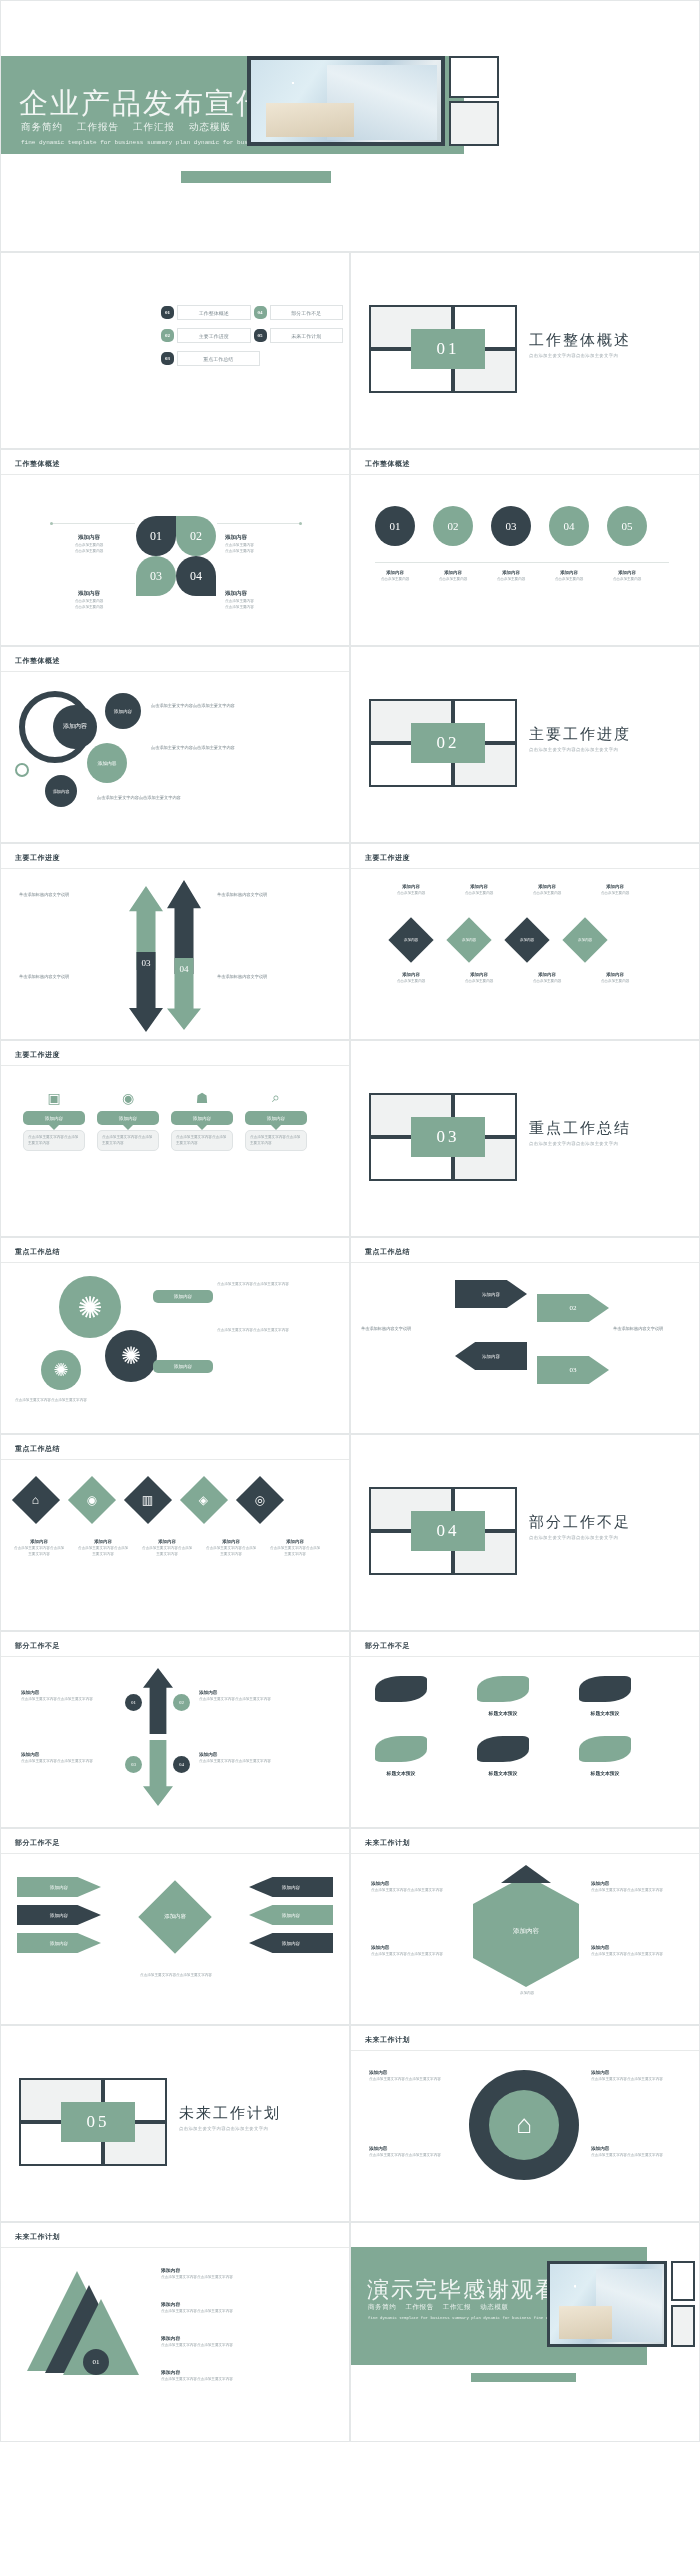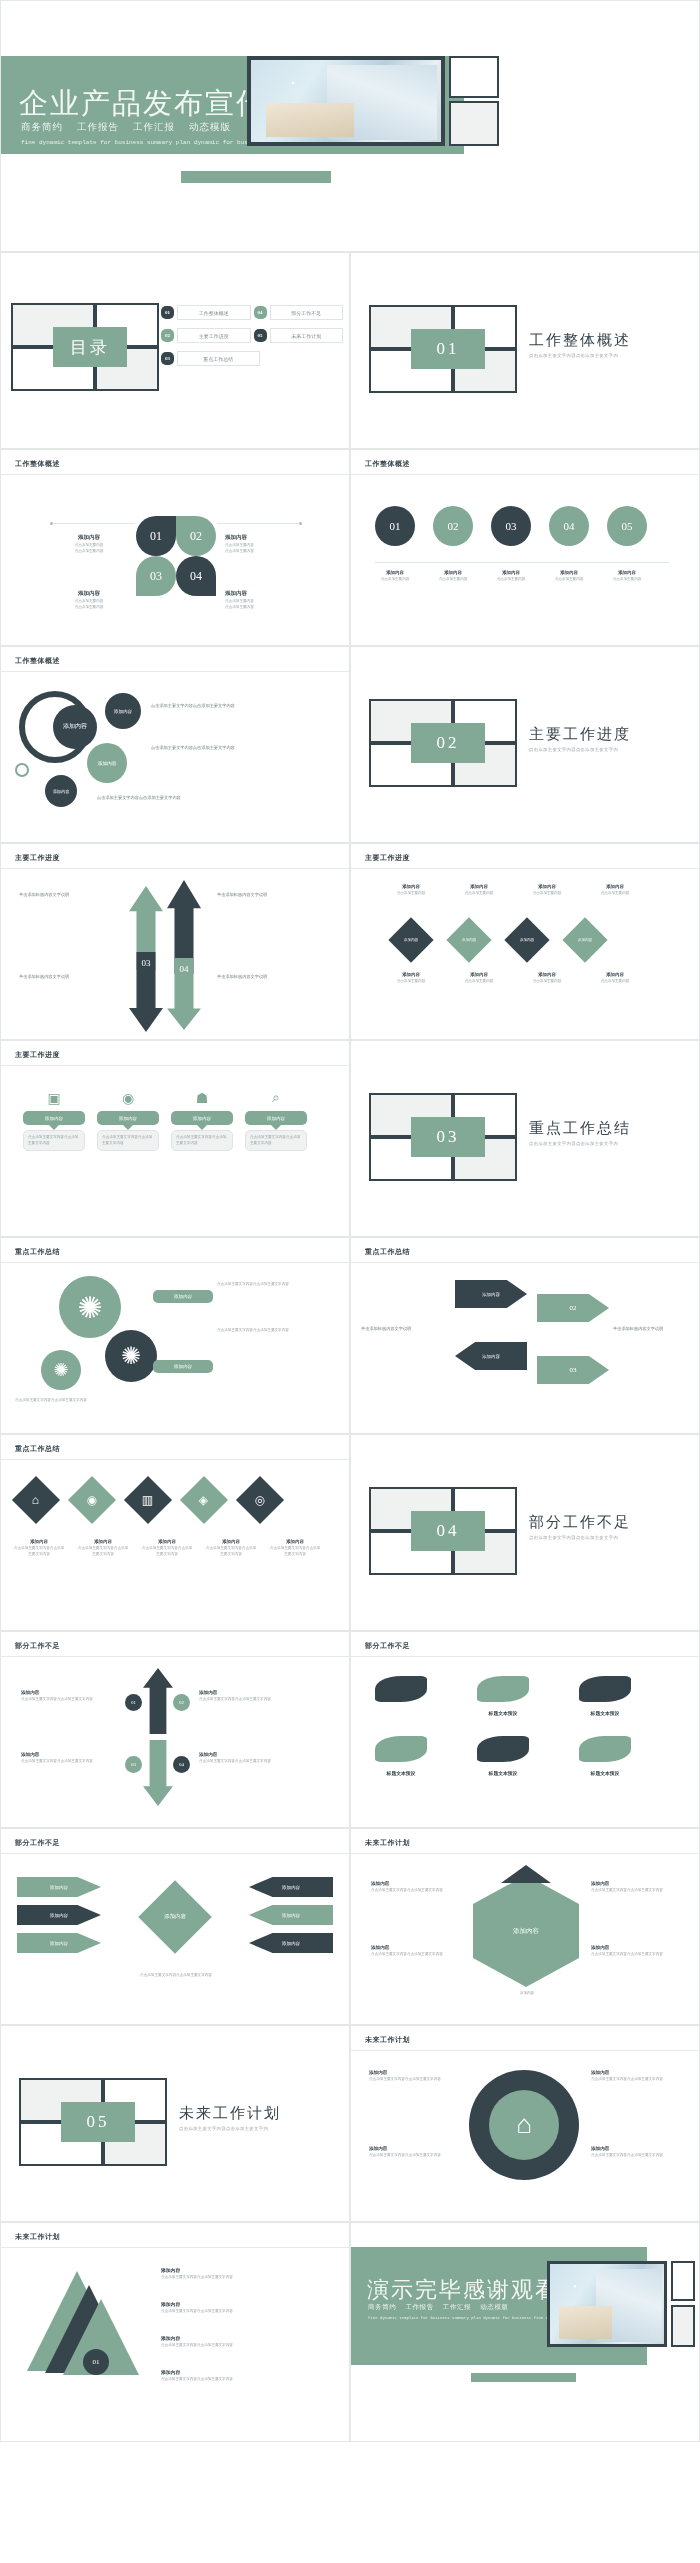--- a/index.html
+++ b/index.html
@@ -103,27 +103,20 @@
     <div class="photo-frame">
         <div class="ph"></div>
       </div>
     <div class="side-top"></div>
     <div class="side-bot"></div>
   </div>
 
   <div class="grid">
 
     <div class="slide">
-      <div class="tile-wrap">
-        <div class="tb tb1"></div>
-        <div class="tb tb2"></div>
-        <div class="tb tb3"></div>
-        <div class="tb tb4"></div>
-        <div class="tile-badge">目录</div>
-      </div>
       <div class="toc-list">
         <div class="toc-row">
           <div class="toc-num dk rnd">01</div>
           <div class="toc-txt">工作整体概述</div>
           <div class="toc-num gm rnd">04</div>
           <div class="toc-txt">部分工作不足</div>
         </div>
         <div class="toc-row">
           <div class="toc-num gm rnd">02</div>
           <div class="toc-txt">主要工作进度</div>

